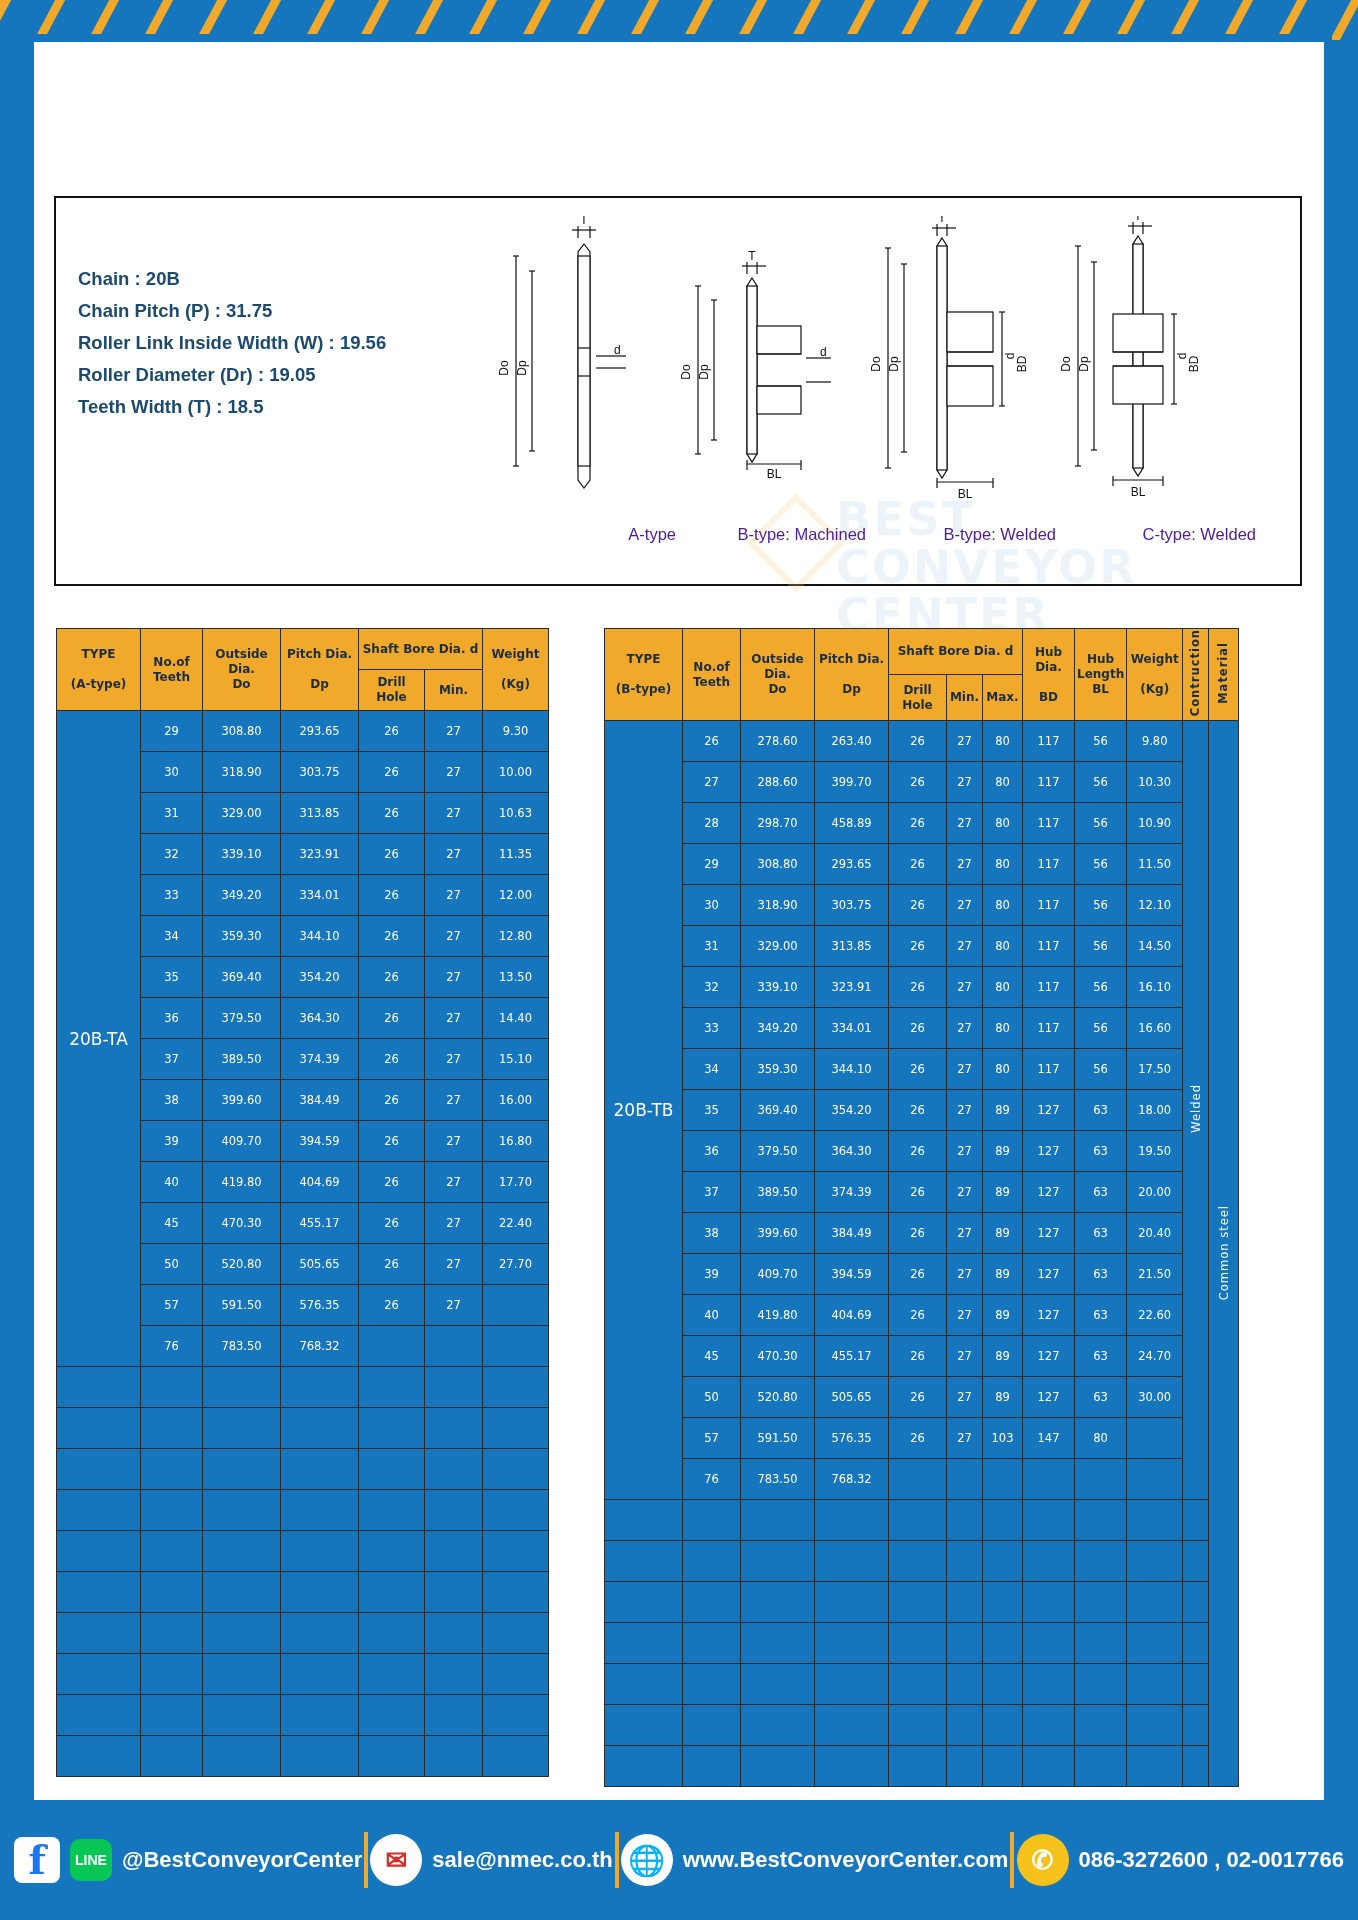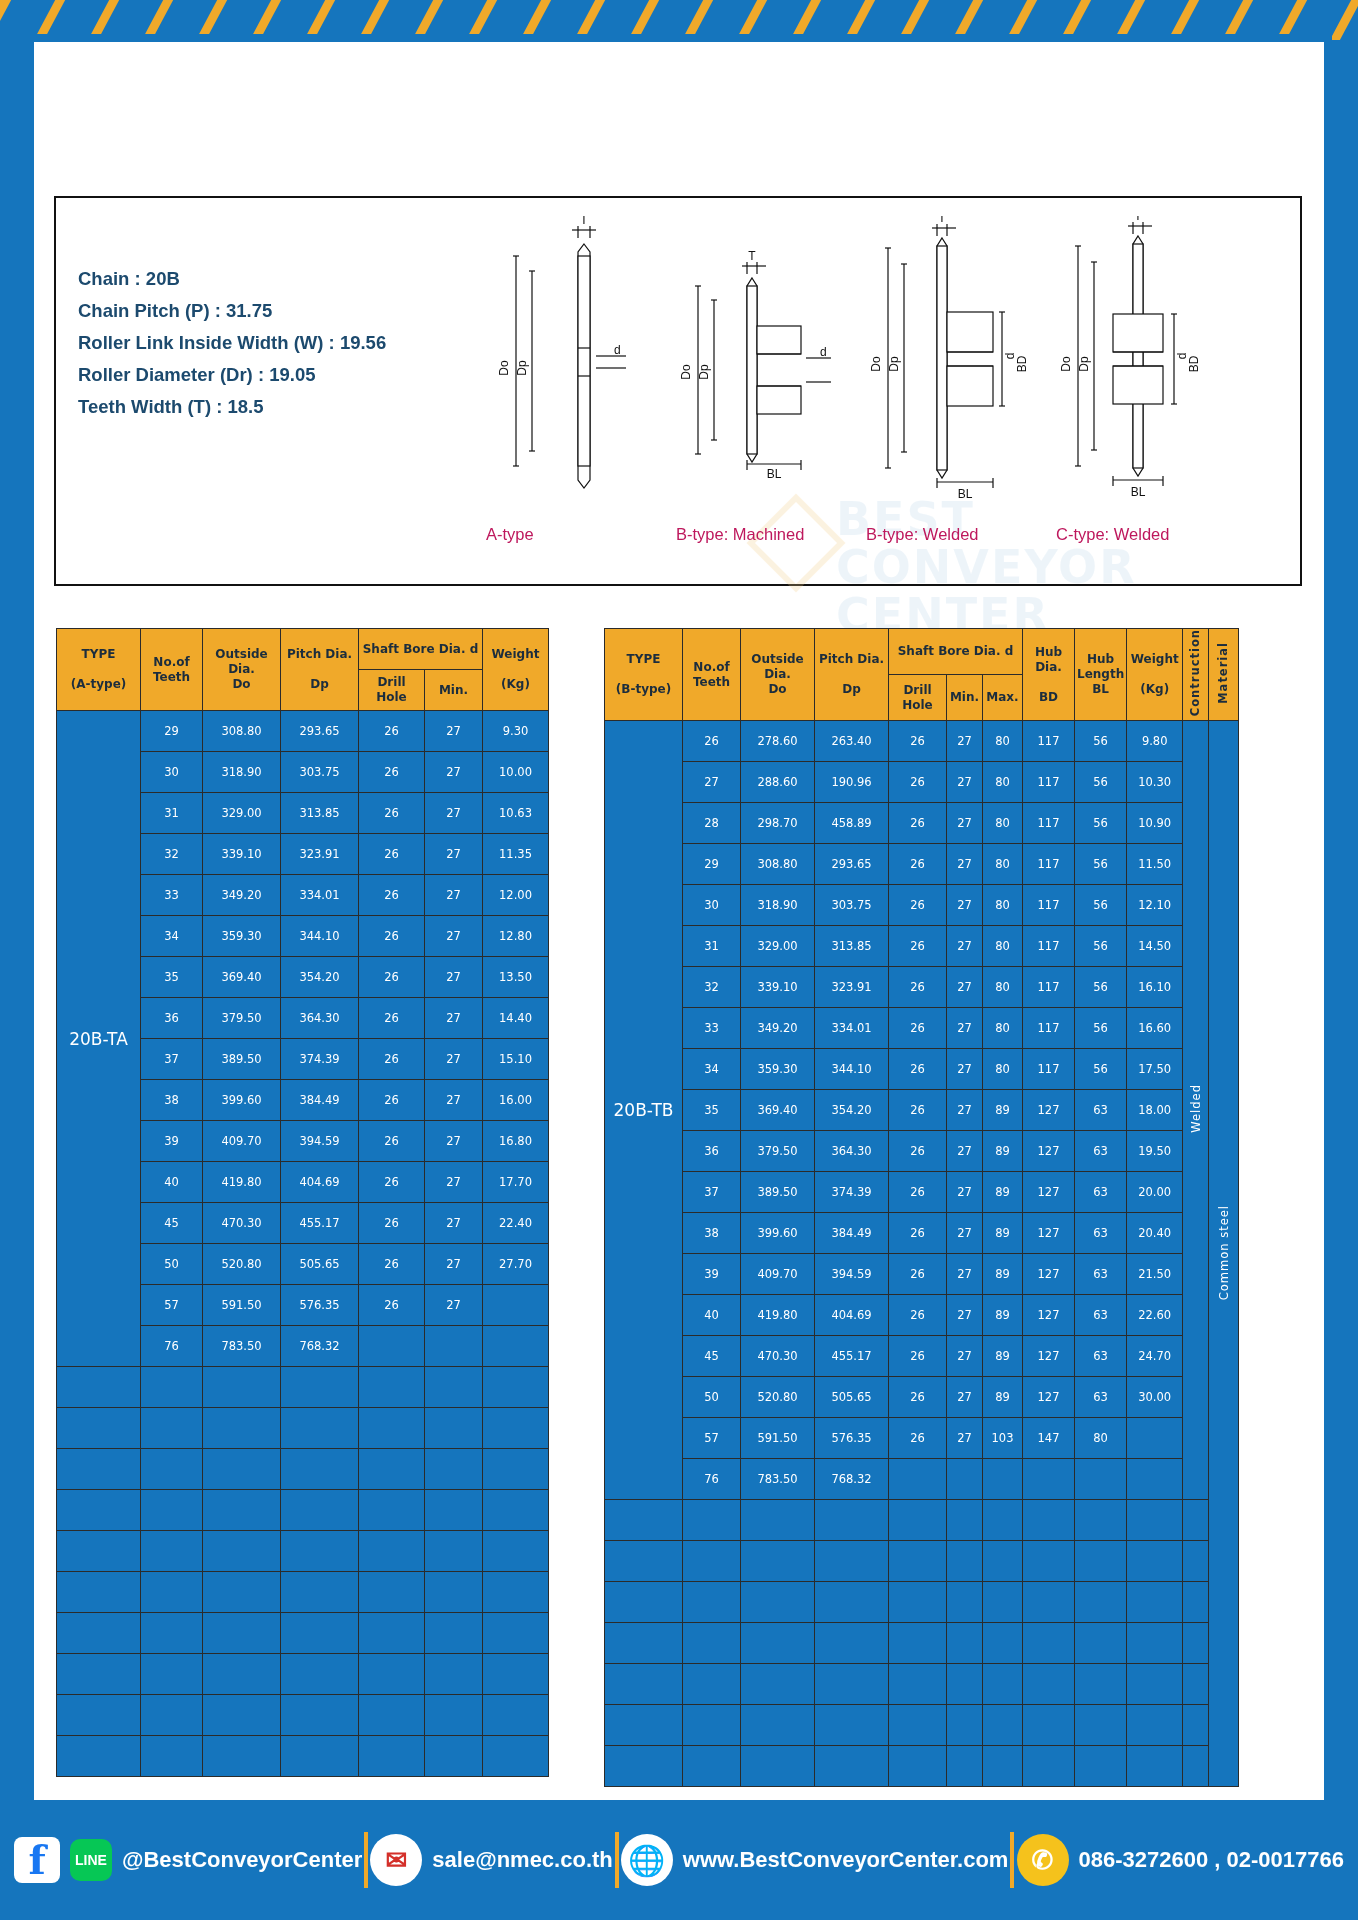--- a/index.html
+++ b/index.html
@@ -67,22 +67,22 @@
     line-height:48px; font-family:"DejaVu Sans", sans-serif;
   }
   .wm-logo {
     position:absolute; left:5px; top:35px; width:70px; height:70px;
     border:6px solid #f3cd86; transform:rotate(45deg);
   }
   
   .diagrams { position:absolute; left:430px; top:10px; width:810px; height:340px; }
   .dg { position:absolute; top:0; width:190px; height:340px; }
   .dg .caption {
-    position:absolute; bottom:4px; width:100%; text-align:left;
-    font-size:16.5px; color:#be185d;
+    position:absolute; bottom:4px; width:100%; text-align:right;
+    font-size:16.5px; color:#4c1d95;
   }
   .sprocket-svg { position:absolute; top:8px; left:0; }
   
   .tbl-wrap { position:absolute; top:628px; }
   .tbl-a { left:56px; }
   .tbl-b { left:604px; }
   table.sp {
     border-collapse:collapse;
     font-size:11.5px;
     color:#1c2d3d;
@@ -621,21 +621,21 @@
             <td>80</td>
             <td>117</td>
             <td>56</td>
             <td>9.80</td>
             <td rowspan="19"><span class="vert">Welded</span></td>
             <td rowspan="26"><span class="vert">Common  steel</span></td>
           </tr>
           <tr>
             <td>27</td>
             <td>288.60</td>
-            <td>190.96</td>
+            <td>399.70</td>
             <td>26</td>
             <td>27</td>
             <td>80</td>
             <td>117</td>
             <td>56</td>
             <td>10.30</td>
           </tr>
           <tr>
             <td>28</td>
             <td>298.70</td>

